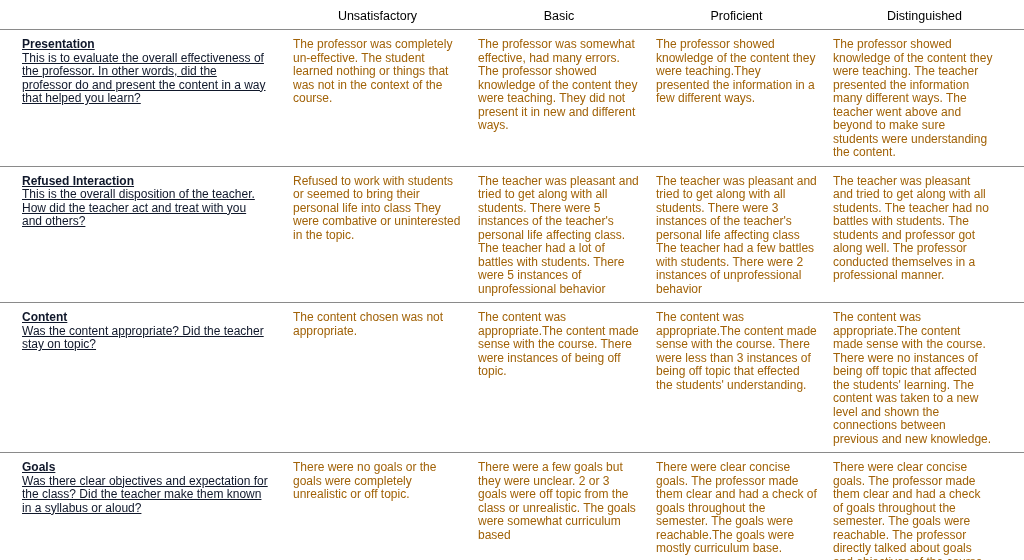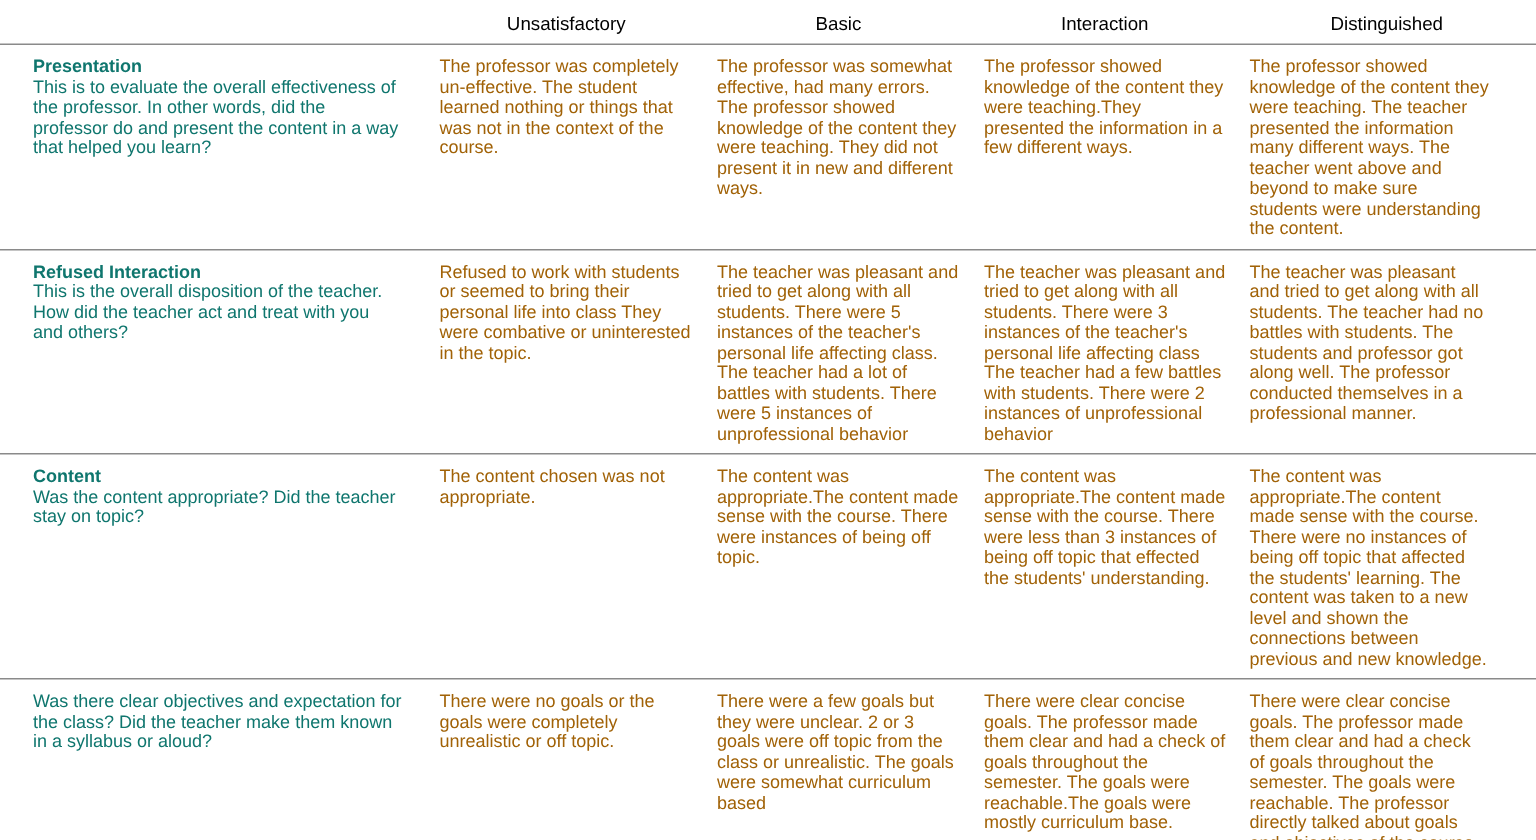--- a/index.html
+++ b/index.html
@@ -20,42 +20,42 @@
   .c4 { width: 199px; }
   .hcell {
     display: flex; align-items: center; justify-content: center;
     font-weight: normal; font-size: 12.5px; color: #000000; padding-top: 2px;
   }
   .r0 { min-height: 119px; }
   .r1 { min-height: 130px; }
   .r2 { min-height: 125px; }
   .r3 { min-height: 145px; }
   .crit {
-    color: #0f766e;
+    color: #0f172a;
     padding: 8px 16px 6px 22px;
-    font-size: 12px; line-height: 13.5px;
+    font-size: 12px; line-height: 13.5px; text-decoration: underline;
   }
   .crit-title { font-weight: bold; }
   .cell {
     font-size: 12px; line-height: 13.5px;
     padding: 8px 8px 6px 8px;
     color: #a16207;
   }
   .c4.cell { padding-right: 31px; }
 </style>
 </head>
 <body>
 
 <div class="rubric">
 
   <div class="hrow">
     <div class="c c0 hcell"></div>
     <div class="c c1 hcell">Unsatisfactory</div>
     <div class="c c2 hcell">Basic</div>
-    <div class="c c3 hcell">Interaction</div>
+    <div class="c c3 hcell">Proficient</div>
     <div class="c c4 hcell">Distinguished</div>
   </div>
 
   <div class="brow r0">
     <div class="c c0 crit">
       <div class="crit-title">Presentation</div>
       <div class="crit-desc">This is to evaluate the overall effectiveness of the professor. In other words, did the professor do and present the content in a way that helped you learn?</div>
     </div>
     <div class="c c1 cell">The professor was completely un-effective. The student learned nothing or things that was not in the context of the course.</div>
     <div class="c c2 cell">The professor was somewhat effective, had many errors. The professor showed knowledge of the content they were teaching. They did not present it in new and different ways.</div>
@@ -80,20 +80,21 @@
       <div class="crit-desc">Was the content appropriate? Did the teacher stay on topic?</div>
     </div>
     <div class="c c1 cell">The content chosen was not appropriate.</div>
     <div class="c c2 cell">The content was appropriate.The content made sense with the course. There were instances of being off topic.</div>
     <div class="c c3 cell">The content was appropriate.The content made sense with the course. There were less than 3 instances of being off topic that effected the students' understanding.</div>
     <div class="c c4 cell">The content was appropriate.The content made sense with the course. There were no instances of being off topic that affected the students' learning. The content was taken to a new level and shown the connections between previous and new knowledge.</div>
   </div>
 
   <div class="brow r3">
     <div class="c c0 crit">
+      <div class="crit-title">Goals</div>
       <div class="crit-desc">Was there clear objectives and expectation for the class? Did the teacher make them known in a syllabus or aloud?</div>
     </div>
     <div class="c c1 cell">There were no goals or the goals were completely unrealistic or off topic.</div>
     <div class="c c2 cell">There were a few goals but they were unclear. 2 or 3 goals were off topic from the class or unrealistic. The goals were somewhat curriculum based</div>
     <div class="c c3 cell">There were clear concise goals. The professor made them clear and had a check of goals throughout the semester. The goals were reachable.The goals were mostly curriculum base.</div>
     <div class="c c4 cell">There were clear concise goals. The professor made them clear and had a check of goals throughout the semester. The goals were reachable. The professor directly talked about goals and objectives of the course regularly. The goals were curriculum based.</div>
   </div>
 
 </div>
 

